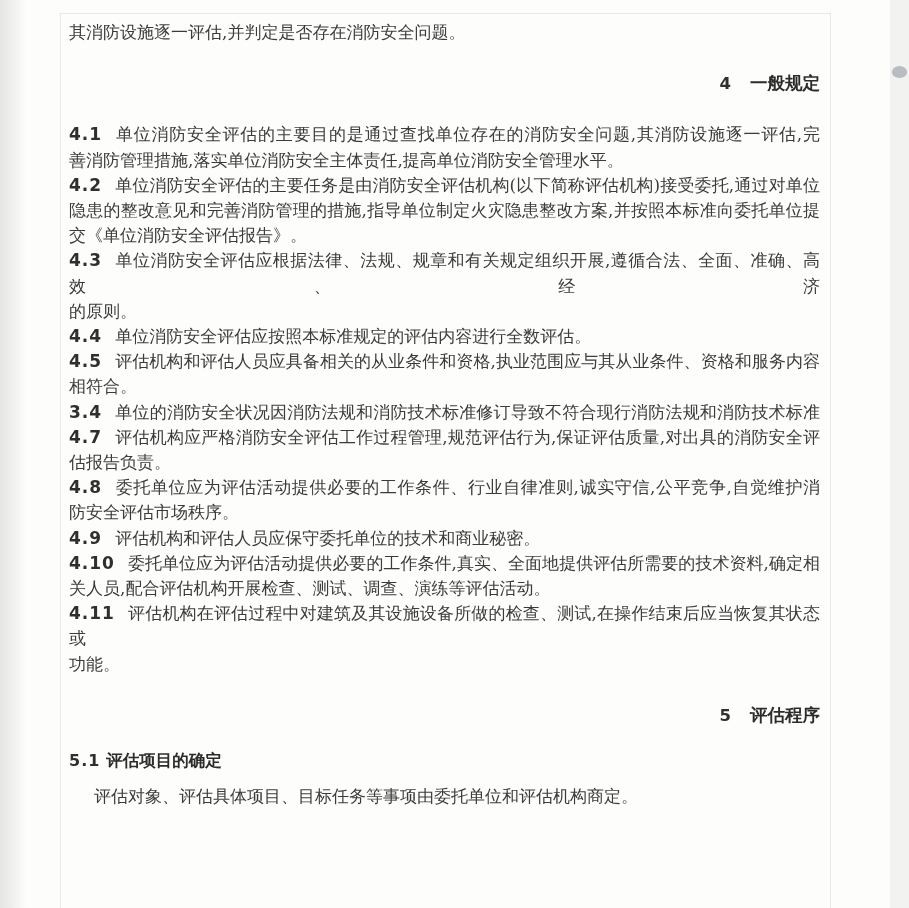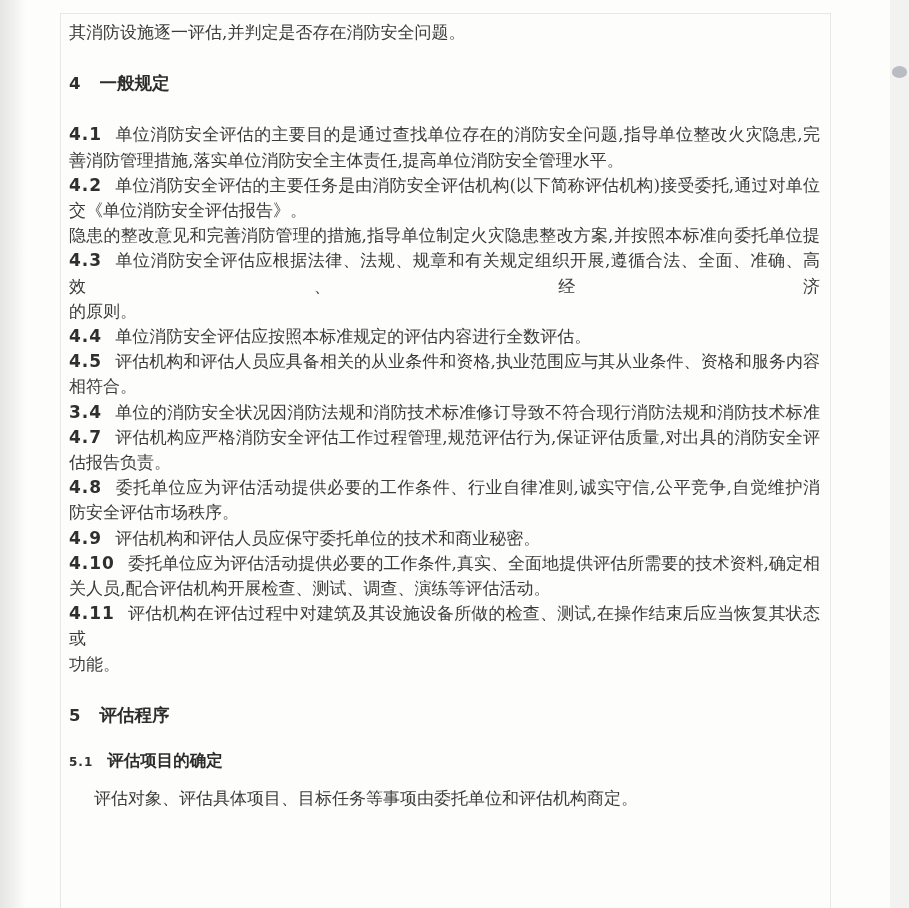--- a/index.html
+++ b/index.html
@@ -32,49 +32,49 @@
   }
   .line.j { text-align:justify; text-align-last:justify; }
 
   .num {
     font-family:"DejaVu Sans","Liberation Sans",sans-serif;
     font-weight:700; font-size:17px; letter-spacing:1px;
     margin-right:13px; color:#2f2f2f;
   }
   .t-section {
     font-family:"DejaVu Sans","Liberation Sans",sans-serif;
-    font-weight:700; font-size:17.5px; color:#2c2c2c;
+    font-weight:700; font-size:17.5px; color:#2c2c2c;text-align:right;
   }
   .t-section .num { font-size:16.5px; margin-right:18px; }
   .t-sub {
     font-family:"DejaVu Sans","Liberation Sans",sans-serif;
     font-weight:700; font-size:16.5px; color:#2c2c2c;
   }
-  .t-sub .num { font-size:12px; margin-right:14px; }
+  .t-sub .num { font-size:16px; margin-right:6px; }
   .t-para { padding-left:25px; }
 
   .g-intro { margin-top:20px; }
   .g-lg    { margin-top:26px; }
   .g-md    { margin-top:20px; }
   .g-sm    { margin-top:11px; }
 </style>
 </head>
 <body>
 
 <div id="screen" style="background: rgb(253, 253, 252);">
   <div class="left-shadow"></div>
   <div class="frame" style="border-color: rgb(231, 231, 229);"></div>
   <div class="text-col" id="text-col">
       <div class="line t-body g-intro"><span class="txt">其消防设施逐一评估,并判定是否存在消防安全问题。</span></div>
       <div class="line t-section g-lg"><span class="num">4</span><span class="txt">一般规定</span></div>
-      <div class="line t-clause j g-lg"><span class="num">4.1</span><span class="txt">单位消防安全评估的主要目的是通过查找单位存在的消防安全问题,指导单位整改火灾隐患,完</span></div>
+      <div class="line t-clause j g-lg"><span class="num">4.1</span><span class="txt">单位消防安全评估的主要目的是通过查找单位存在的消防安全问题,其消防设施逐一评估,完</span></div>
       <div class="line t-cont"><span class="txt">善消防管理措施,落实单位消防安全主体责任,提高单位消防安全管理水平。</span></div>
       <div class="line t-clause j"><span class="num">4.2</span><span class="txt">单位消防安全评估的主要任务是由消防安全评估机构(以下简称评估机构)接受委托,通过对单位</span></div>
+      <div class="line t-cont j"><span class="txt">隐患的整改意见和完善消防管理的措施,指导单位制定火灾隐患整改方案,并按照本标准向委托单位提</span></div>
       <div class="line t-cont"><span class="txt">交《单位消防安全评估报告》。</span></div>
-      <div class="line t-cont j"><span class="txt">隐患的整改意见和完善消防管理的措施,指导单位制定火灾隐患整改方案,并按照本标准向委托单位提</span></div>
       <div class="line t-clause j"><span class="num">4.3</span><span class="txt">单位消防安全评估应根据法律、法规、规章和有关规定组织开展,遵循合法、全面、准确、高效、经济</span></div>
       <div class="line t-cont"><span class="txt">的原则。</span></div>
       <div class="line t-clause"><span class="num">4.4</span><span class="txt">单位消防安全评估应按照本标准规定的评估内容进行全数评估。</span></div>
       <div class="line t-clause j"><span class="num">4.5</span><span class="txt">评估机构和评估人员应具备相关的从业条件和资格,执业范围应与其从业条件、资格和服务内容</span></div>
       <div class="line t-cont"><span class="txt">相符合。</span></div>
       <div class="line t-clause j"><span class="num">3.4</span><span class="txt">单位的消防安全状况因消防法规和消防技术标准修订导致不符合现行消防法规和消防技术标准</span></div>
       <div class="line t-clause j"><span class="num">4.7</span><span class="txt">评估机构应严格消防安全评估工作过程管理,规范评估行为,保证评估质量,对出具的消防安全评</span></div>
       <div class="line t-cont"><span class="txt">估报告负责。</span></div>
       <div class="line t-clause j"><span class="num">4.8</span><span class="txt">委托单位应为评估活动提供必要的工作条件、行业自律准则,诚实守信,公平竞争,自觉维护消</span></div>
       <div class="line t-cont"><span class="txt">防安全评估市场秩序。</span></div>

